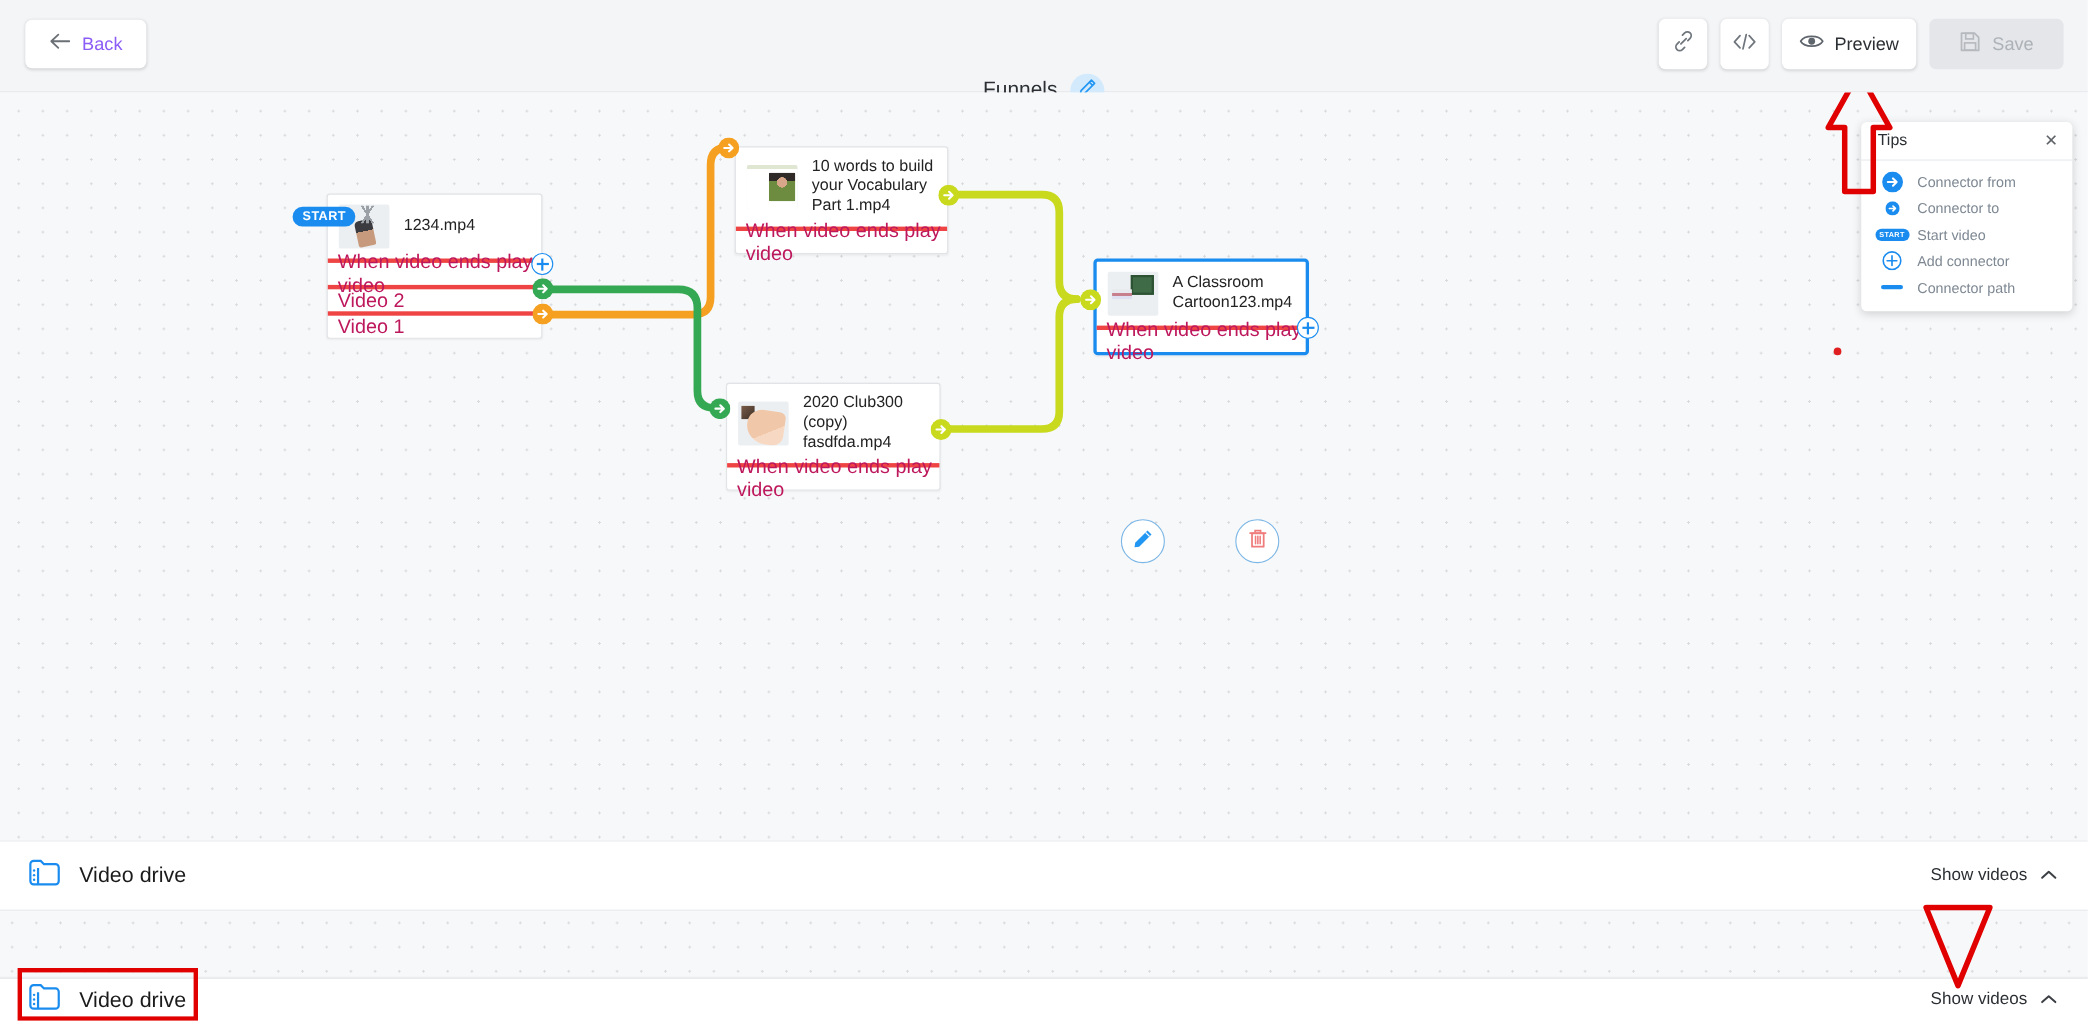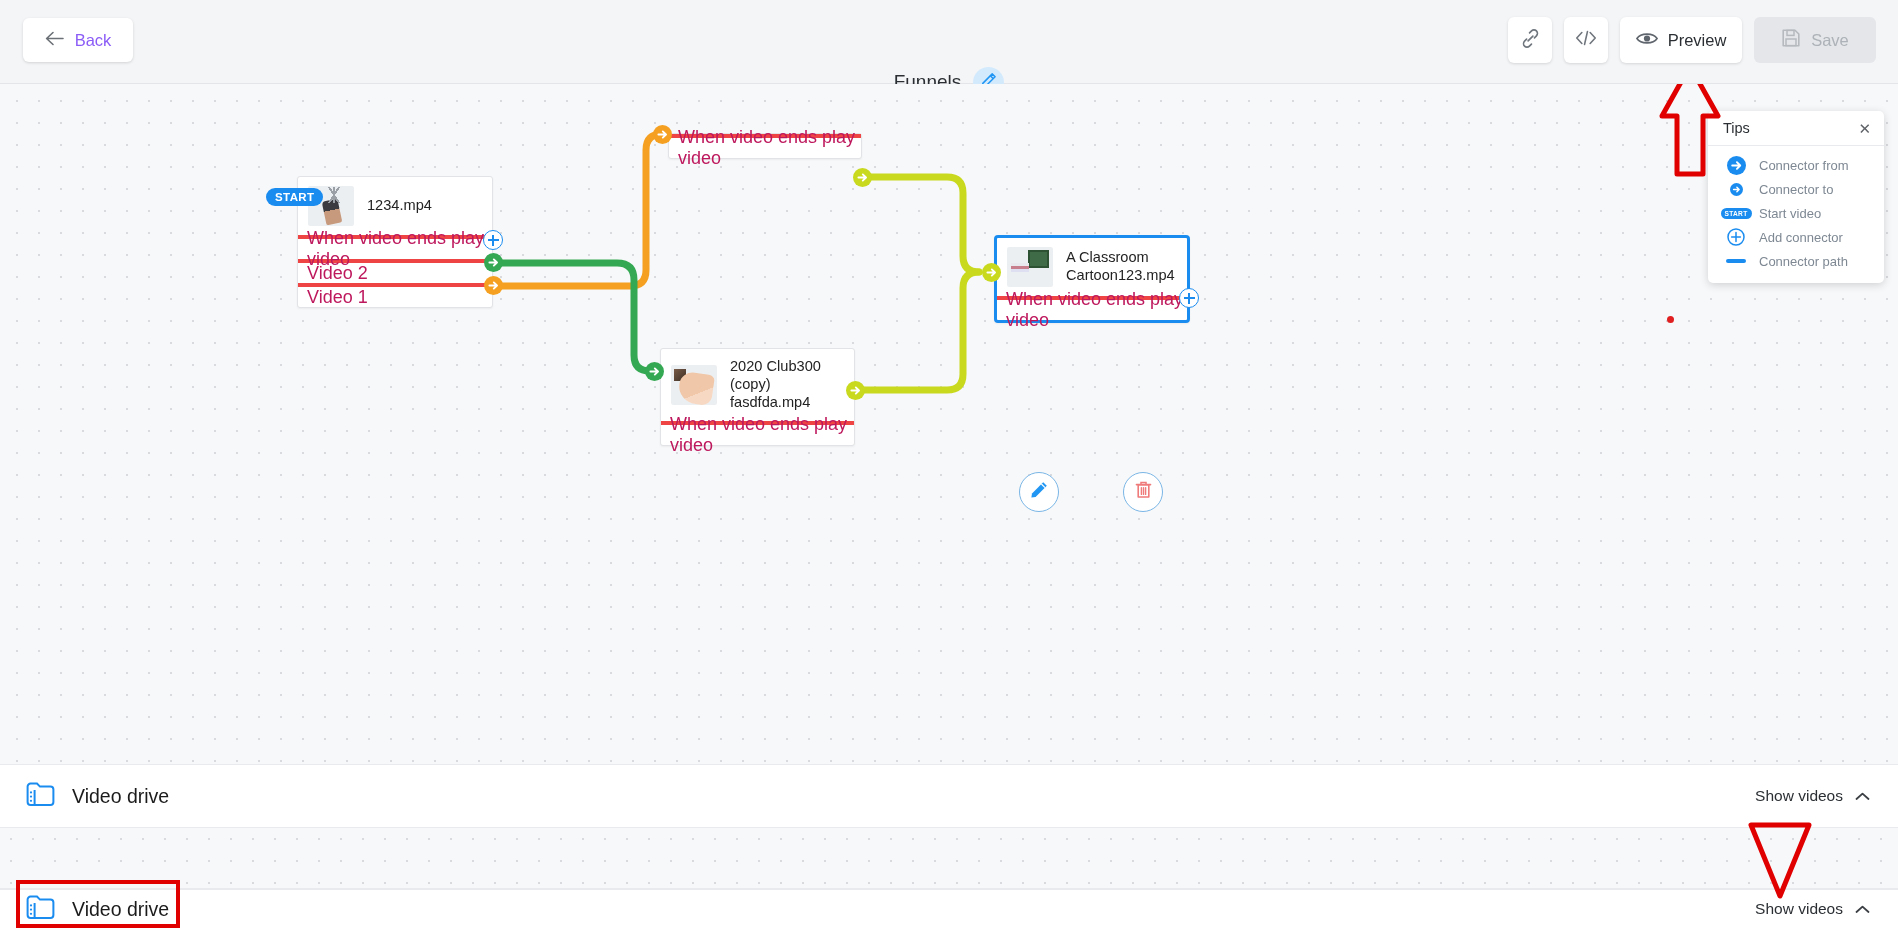--- a/index.html
+++ b/index.html
@@ -188,21 +188,21 @@
   .act-circle {
     position: absolute; width: 40px; height: 40px; border-radius: 50%;
     background: #fff; border: 1px solid #7ab6e6;
     display: flex; align-items: center; justify-content: center;
     cursor: pointer; z-index: 8;
   }
 
   
   .tips {
     position: absolute; right: 14px; top: 27px;
-    width: 176px;
+    width: 192px;
     background: #fff; border-radius: 5px;
     box-shadow: 0 2px 9px rgba(0,0,0,.16);
     z-index: 20;
   }
   .tips-head {
     height: 35px; display: flex; align-items: center; justify-content: space-between;
     padding: 0 13px 0 15px; border-bottom: 1px solid #e8eaed;
   }
   .tips-head .t { font-size: 14.5px; color: #2b2f33; }
   .tips-x { font-size: 15px; color: #5f6368; cursor: pointer; line-height: 1; }
@@ -361,20 +361,24 @@
     </div>
 
     <div class="cdot" style="left:484px; top:192px;">
       <svg width="19" height="19" viewBox="0 0 19 19">
         <circle cx="9.5" cy="9.5" r="9.5" fill="#F5A020"></circle>
         <path d="M5.4 9.5 H12.6 M9.8 6.4 L13 9.5 L9.8 12.6" fill="none" stroke="#fff" stroke-width="1.9" stroke-linecap="round" stroke-linejoin="round"></path>
       </svg>
     </div>
 
     <div class="node" style="left:668px; top:49px; width:194px;">
+      <div class="head">
+        <div class="thumb thumb-voc"></div>
+        <div class="vname">10 words to build your Vocabulary Part 1.mp4</div>
+      </div>
       <div class="row tall">When video ends play video</div>
     </div>
     <div class="cdot" style="left:653px; top:41px;">
       <svg width="19" height="19" viewBox="0 0 19 19">
         <circle cx="9.5" cy="9.5" r="9.5" fill="#F5A020"></circle>
         <path d="M5.4 9.5 H12.6 M9.8 6.4 L13 9.5 L9.8 12.6" fill="none" stroke="#fff" stroke-width="1.9" stroke-linecap="round" stroke-linejoin="round"></path>
       </svg>
     </div>
     <div class="cdot" style="left:853px; top:84px;">
       <svg width="19" height="19" viewBox="0 0 19 19">

